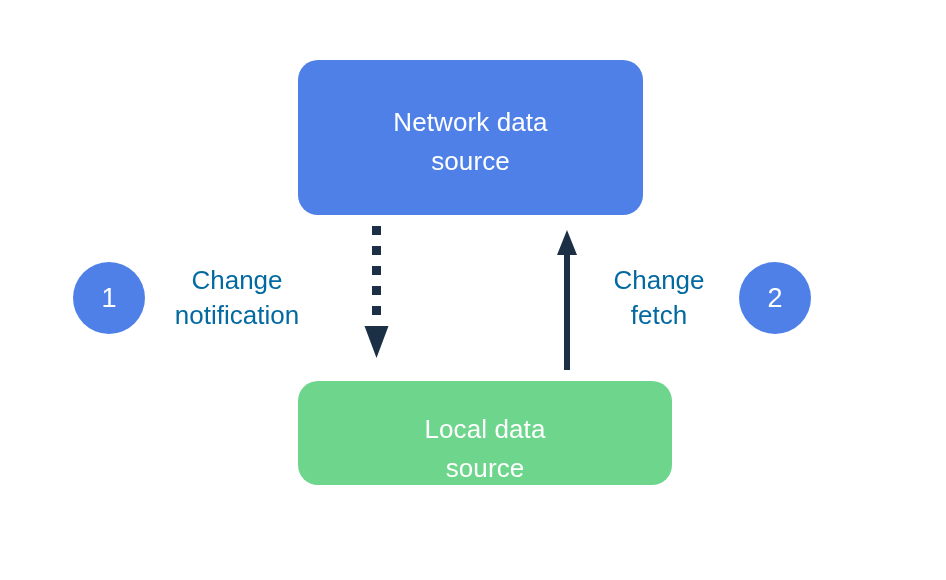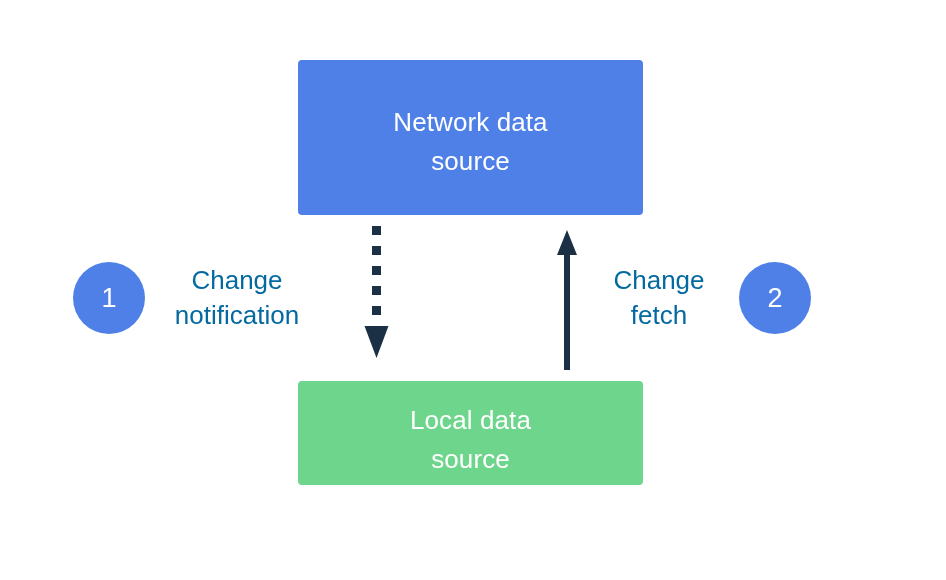--- a/index.html
+++ b/index.html
@@ -16,21 +16,21 @@
     position: relative;
     width: 946px;
     height: 580px;
     background: #ffffff;
     overflow: hidden;
   }
 
   
   .node-box {
     position: absolute;
-    border-radius: 4px;
+    border-radius: 20px;
     display: flex;
     align-items: center;
     justify-content: center;
     box-sizing: border-box;
   }
   .node-label {
     color: #ffffff;
     font-size: 26px;
     line-height: 39px;
     text-align: center;
@@ -44,25 +44,25 @@
     width: 345px;
     height: 155px;
     background: #4E80E8;
     align-items: flex-start;
     padding-top: 43px;
   }
 
   #local-node {
     left: 298px;
     top: 381px;
-    width: 345px;
+    width: 374px;
     height: 104px;
     background: #6ED68C;
     align-items: flex-start;
-    padding-top: 20px;
+    padding-top: 29px;
   }
 
   
   .arrow-svg {
     position: absolute;
     overflow: visible;
   }
   #notification-arrow {
     left: 355px;
     top: 222px;

